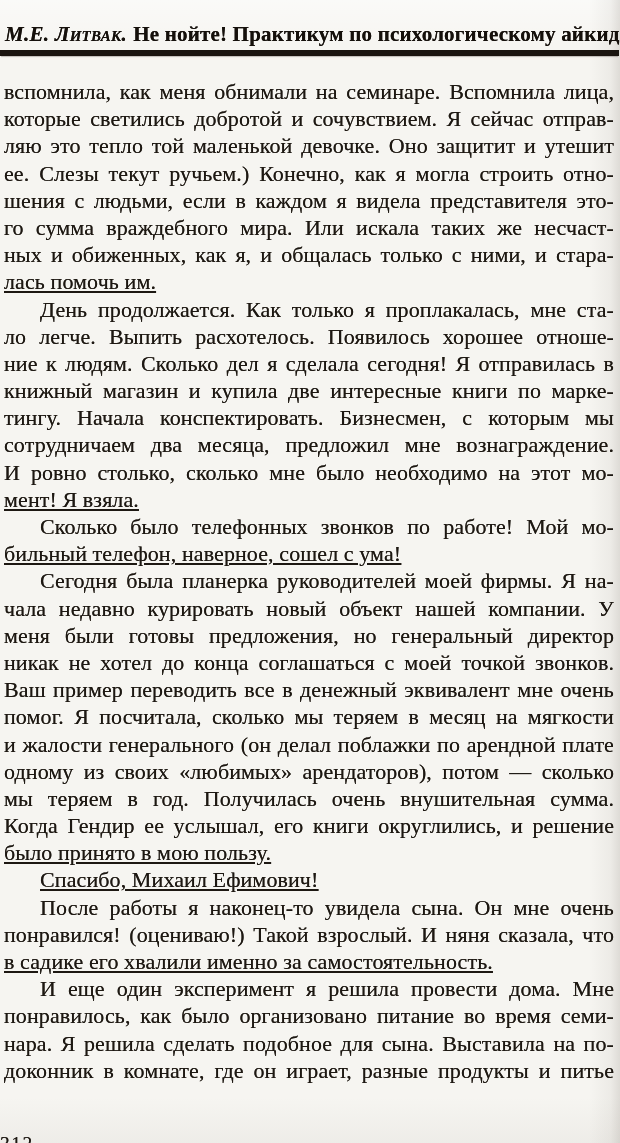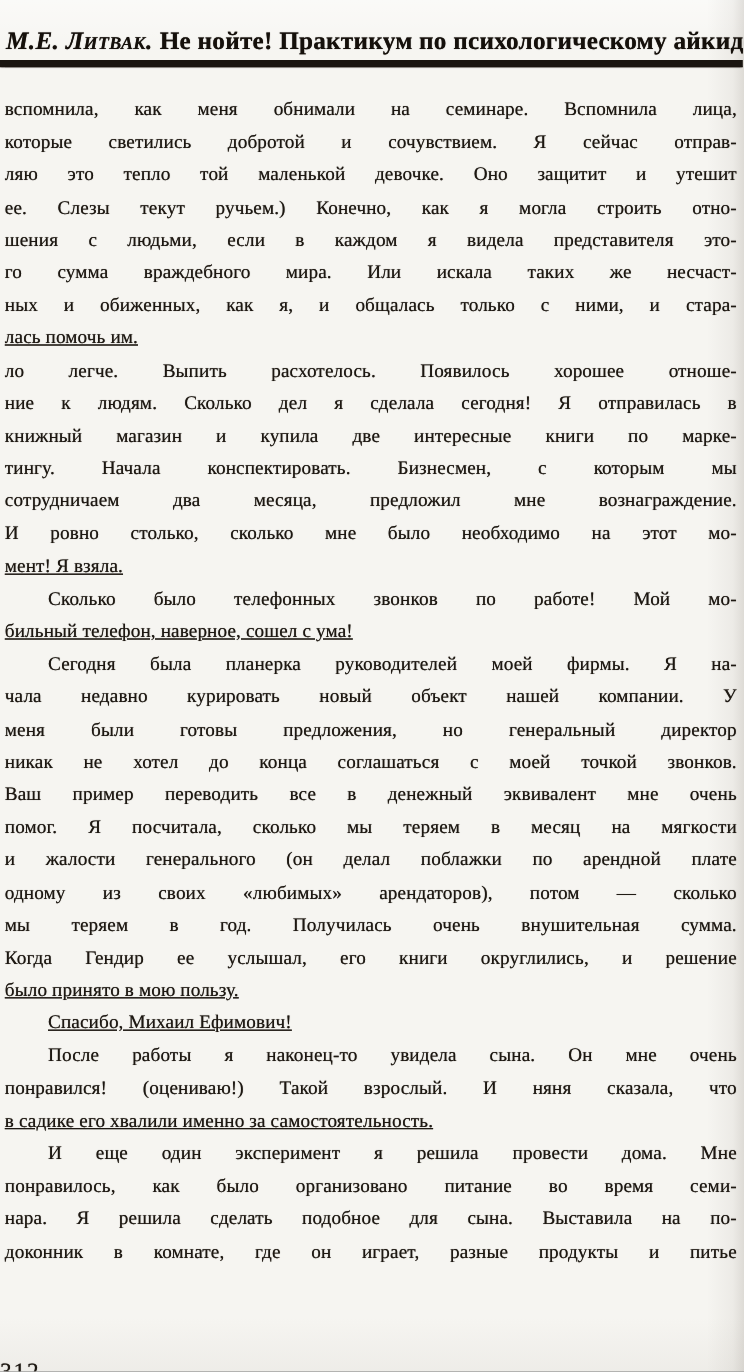--- a/index.html
+++ b/index.html
@@ -53,21 +53,21 @@
     border-bottom: 1px solid rgba(26,21,16,0.45);
     box-shadow: 0 2px 1px -1px rgba(26,21,16,0.25);
   }
 
   
   .body-text {
     position: absolute;
     top: 78px;
     left: 4px;
     width: 610px;
-    font-size: 16px;
+    font-size: 22px;
     line-height: 27.2px;
     text-shadow: 0 0 0.6px rgba(25,19,13,0.8);
     letter-spacing: 0.1px;
   }
   .paragraph { margin: 0; padding: 0; }
   .text-line {
     text-align: justify;
     text-align-last: justify;
     height: 27.2px;
     overflow: visible;
@@ -104,20 +104,21 @@
         <div class="text-line">вспомнила, как меня обнимали на семинаре. Вспомнила лица,</div>
         <div class="text-line">которые светились добротой и сочувствием. Я сейчас отправ-</div>
         <div class="text-line">ляю это тепло той маленькой девочке. Оно защитит и утешит</div>
         <div class="text-line">ее. Слезы текут ручьем.) Конечно, как я могла строить отно-</div>
         <div class="text-line">шения с людьми, если в каждом я видела представителя это-</div>
         <div class="text-line">го сумма враждебного мира. Или искала таких же несчаст-</div>
         <div class="text-line">ных и обиженных, как я, и общалась только с ними, и стара-</div>
         <div class="text-line last">лась помочь им.</div>
       </div>
       <div class="paragraph">
+        <div class="text-line indent">День продолжается. Как только я проплакалась, мне ста-</div>
         <div class="text-line">ло легче. Выпить расхотелось. Появилось хорошее отноше-</div>
         <div class="text-line">ние к людям. Сколько дел я сделала сегодня! Я отправилась в</div>
         <div class="text-line">книжный магазин и купила две интересные книги по марке-</div>
         <div class="text-line">тингу. Начала конспектировать. Бизнесмен, с которым мы</div>
         <div class="text-line">сотрудничаем два месяца, предложил мне вознаграждение.</div>
         <div class="text-line">И ровно столько, сколько мне было необходимо на этот мо-</div>
         <div class="text-line last">мент! Я взяла.</div>
       </div>
       <div class="paragraph">
         <div class="text-line indent">Сколько было телефонных звонков по работе! Мой мо-</div>

